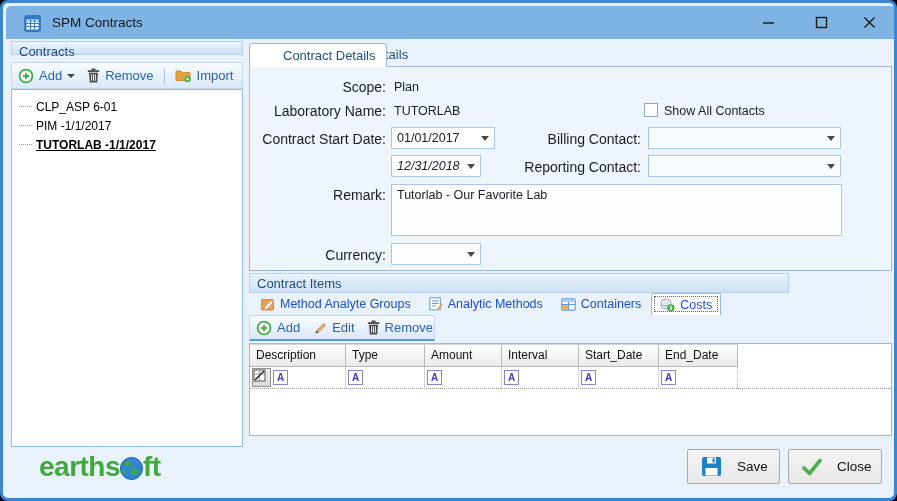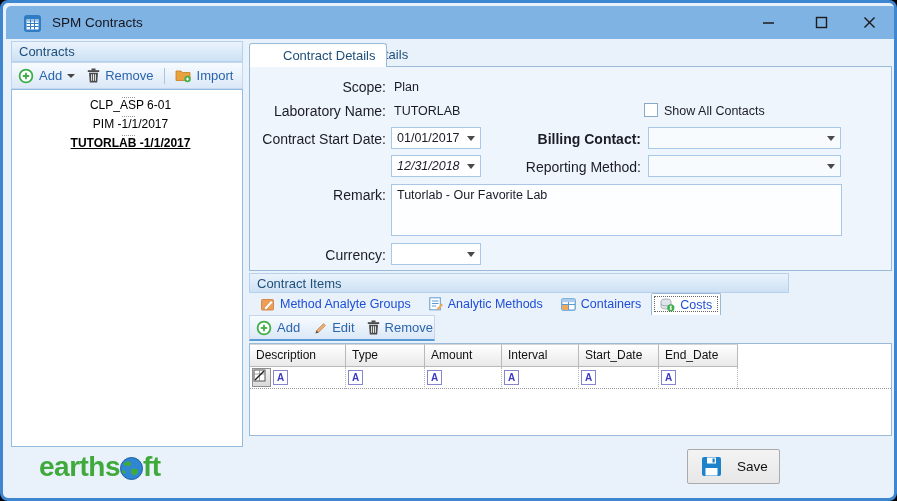--- a/index.html
+++ b/index.html
@@ -11,24 +11,24 @@
   .app-icon{position:absolute;left:17px;top:8px;width:19px;height:19px;}
   .title-text{position:absolute;left:46px;top:0;height:33px;line-height:33px;font-size:13.5px;color:#15151e;}
   .win-btn{position:absolute;top:2px;width:34px;height:29px;display:flex;align-items:center;justify-content:center;cursor:default;}
   .win-btn.min{left:745px;}.win-btn.max{left:798px;}.win-btn.cls{left:846px;}
   
   .caption-bar{background:linear-gradient(#eaf3fc,#cde1f4);border:1px solid #b7d1ec;color:#1f4e79;font-size:13px;line-height:19px;padding-left:7px;}
   .toolbar{background:linear-gradient(#f7fbff,#dbe8f7);border:1px solid #c3d8ee;display:flex;align-items:center;color:#2a65ad;font-size:13px;}
   .tb-btn{display:flex;align-items:center;gap:5px;padding:12px 6px;height:100%;cursor:default;}
   .tb-sep{width:1px;height:16px;background:#aac4e0;margin:0 4px;}
   
-  .left-caption{position:absolute;left:8px;top:38px;width:232px;height:21px;}
+  .left-caption{position:absolute;left:8px;top:38px;width:232px;height:14px;}
   .left-toolbar{position:absolute;left:8px;top:59px;width:232px;height:27px;}
   .listbox{position:absolute;left:8px;top:86px;width:232px;height:358px;background:#fff;border:1px solid #94bbe0;padding-top:7px;}
-  .tree-item{display:flex;align-items:center;height:19px;font-size:12px;color:#000;padding-left:7px;cursor:default;flex-direction:column;}
+  .tree-item{display:flex;align-items:center;height:19px;font-size:12px;color:#000;padding-left:7px;cursor:default;}
   .tree-line{display:inline-block;width:13px;height:0;border-top:1px dotted #9a9a9a;margin-right:4px;}
   .tree-item.sel span.lbl{font-weight:bold;text-decoration:underline;}
   
   .main-tab{position:absolute;top:40px;height:24px;line-height:24px;padding:0 11px;font-size:13px;color:#1f4e79;cursor:default;}
   .main-tab.active{background:#fff;border:1px solid #9bbad9;border-bottom:none;border-radius:3px 3px 0 0;z-index:3;padding-left:33px;}
   .tab-cd{left:246px;}
   .tab-po{left:332px;}
   
   .form-panel{position:absolute;left:246px;top:63px;width:643px;height:205px;background:#eef5fc;border:1px solid #9bbad9;z-index:1;}
   .flabel{position:absolute;font-size:14px;color:#1c1c28;text-align:right;height:16px;line-height:16px;}
@@ -160,35 +160,35 @@
     <span class="flabel" style="left:246px;width:137px;top:76px;z-index:2;">Scope:</span>
     <span class="fvalue" style="left:391px;top:76px;z-index:2;">Plan</span>
 
     <span class="flabel" style="left:246px;width:137px;top:100px;z-index:2;">Laboratory Name:</span>
     <span class="fvalue" style="left:391px;top:100px;z-index:2;">TUTORLAB</span>
 
     <span class="checkbox" style="left:641px;top:100px;z-index:2;"></span>
     <span class="fvalue" style="left:661px;top:100px;z-index:2;">Show All Contacts</span>
 
     <span class="flabel" style="left:246px;width:137px;top:128px;z-index:2;">Contract Start Date:</span>
-    <div class="combo" style="left:388px;top:124px;width:90px;z-index:2;">
+    <div class="combo" style="left:388px;top:124px;width:104px;z-index:2;">
       <span>01/01/2017</span>
       <span class="arr"></span>
     </div>
-    <span class="flabel" style="left:470px;width:168px;top:128px;z-index:2;font-weight:bold;">Billing Contact:</span>
+    <span class="flabel" style="left:470px;width:168px;top:128px;z-index:2;">Billing Contact:</span>
     <div class="combo light" style="left:645px;top:124px;width:193px;z-index:2;">
       <span></span>
       <span class="arr"></span>
     </div>
 
     <div class="combo" style="left:388px;top:152px;width:90px;z-index:2;font-style:italic;">
       <span>12/31/2018</span>
       <span class="arr"></span>
     </div>
-    <span class="flabel" style="left:470px;width:168px;top:156px;z-index:2;">Reporting Method:</span>
+    <span class="flabel" style="left:470px;width:168px;top:156px;z-index:2;">Reporting Contact:</span>
     <div class="combo light" style="left:645px;top:152px;width:193px;z-index:2;">
       <span></span>
       <span class="arr"></span>
     </div>
 
     <span class="flabel" style="left:246px;width:137px;top:184px;z-index:2;">Remark:</span>
     <div class="memo" style="left:388px;top:181px;width:451px;height:52px;z-index:2;">Tutorlab - Our Favorite Lab</div>
 
     <span class="flabel" style="left:246px;width:137px;top:244px;z-index:2;">Currency:</span>
     <div class="combo" style="left:388px;top:240px;width:90px;z-index:2;">
@@ -339,15 +339,23 @@
         <svg width="21" height="21" viewBox="0 0 21 21">
             <rect x="1" y="1" width="19" height="19" rx="2" fill="#1d82c9"></rect>
             <rect x="6" y="1.5" width="9" height="6" fill="#fff"></rect>
             <rect x="11.5" y="2.5" width="2.2" height="4" fill="#1d82c9"></rect>
             <rect x="4.5" y="12" width="12" height="7.5" fill="#fff"></rect>
           </svg>
       </span>
       <span>Save</span>
     </div>
 
+    <div class="foot-btn btn-close">
+      <span class="icon">
+        <svg width="22" height="20" viewBox="0 0 22 20">
+            <polyline points="3,11 8.5,16.5 19,3.5" fill="none" stroke="#4bae4f" stroke-width="3.6" stroke-linecap="round" stroke-linejoin="round"></polyline>
+          </svg>
+      </span>
+      <span>Close</span>
+    </div>
 
   </div>
 </div>
 
 </body></html>

